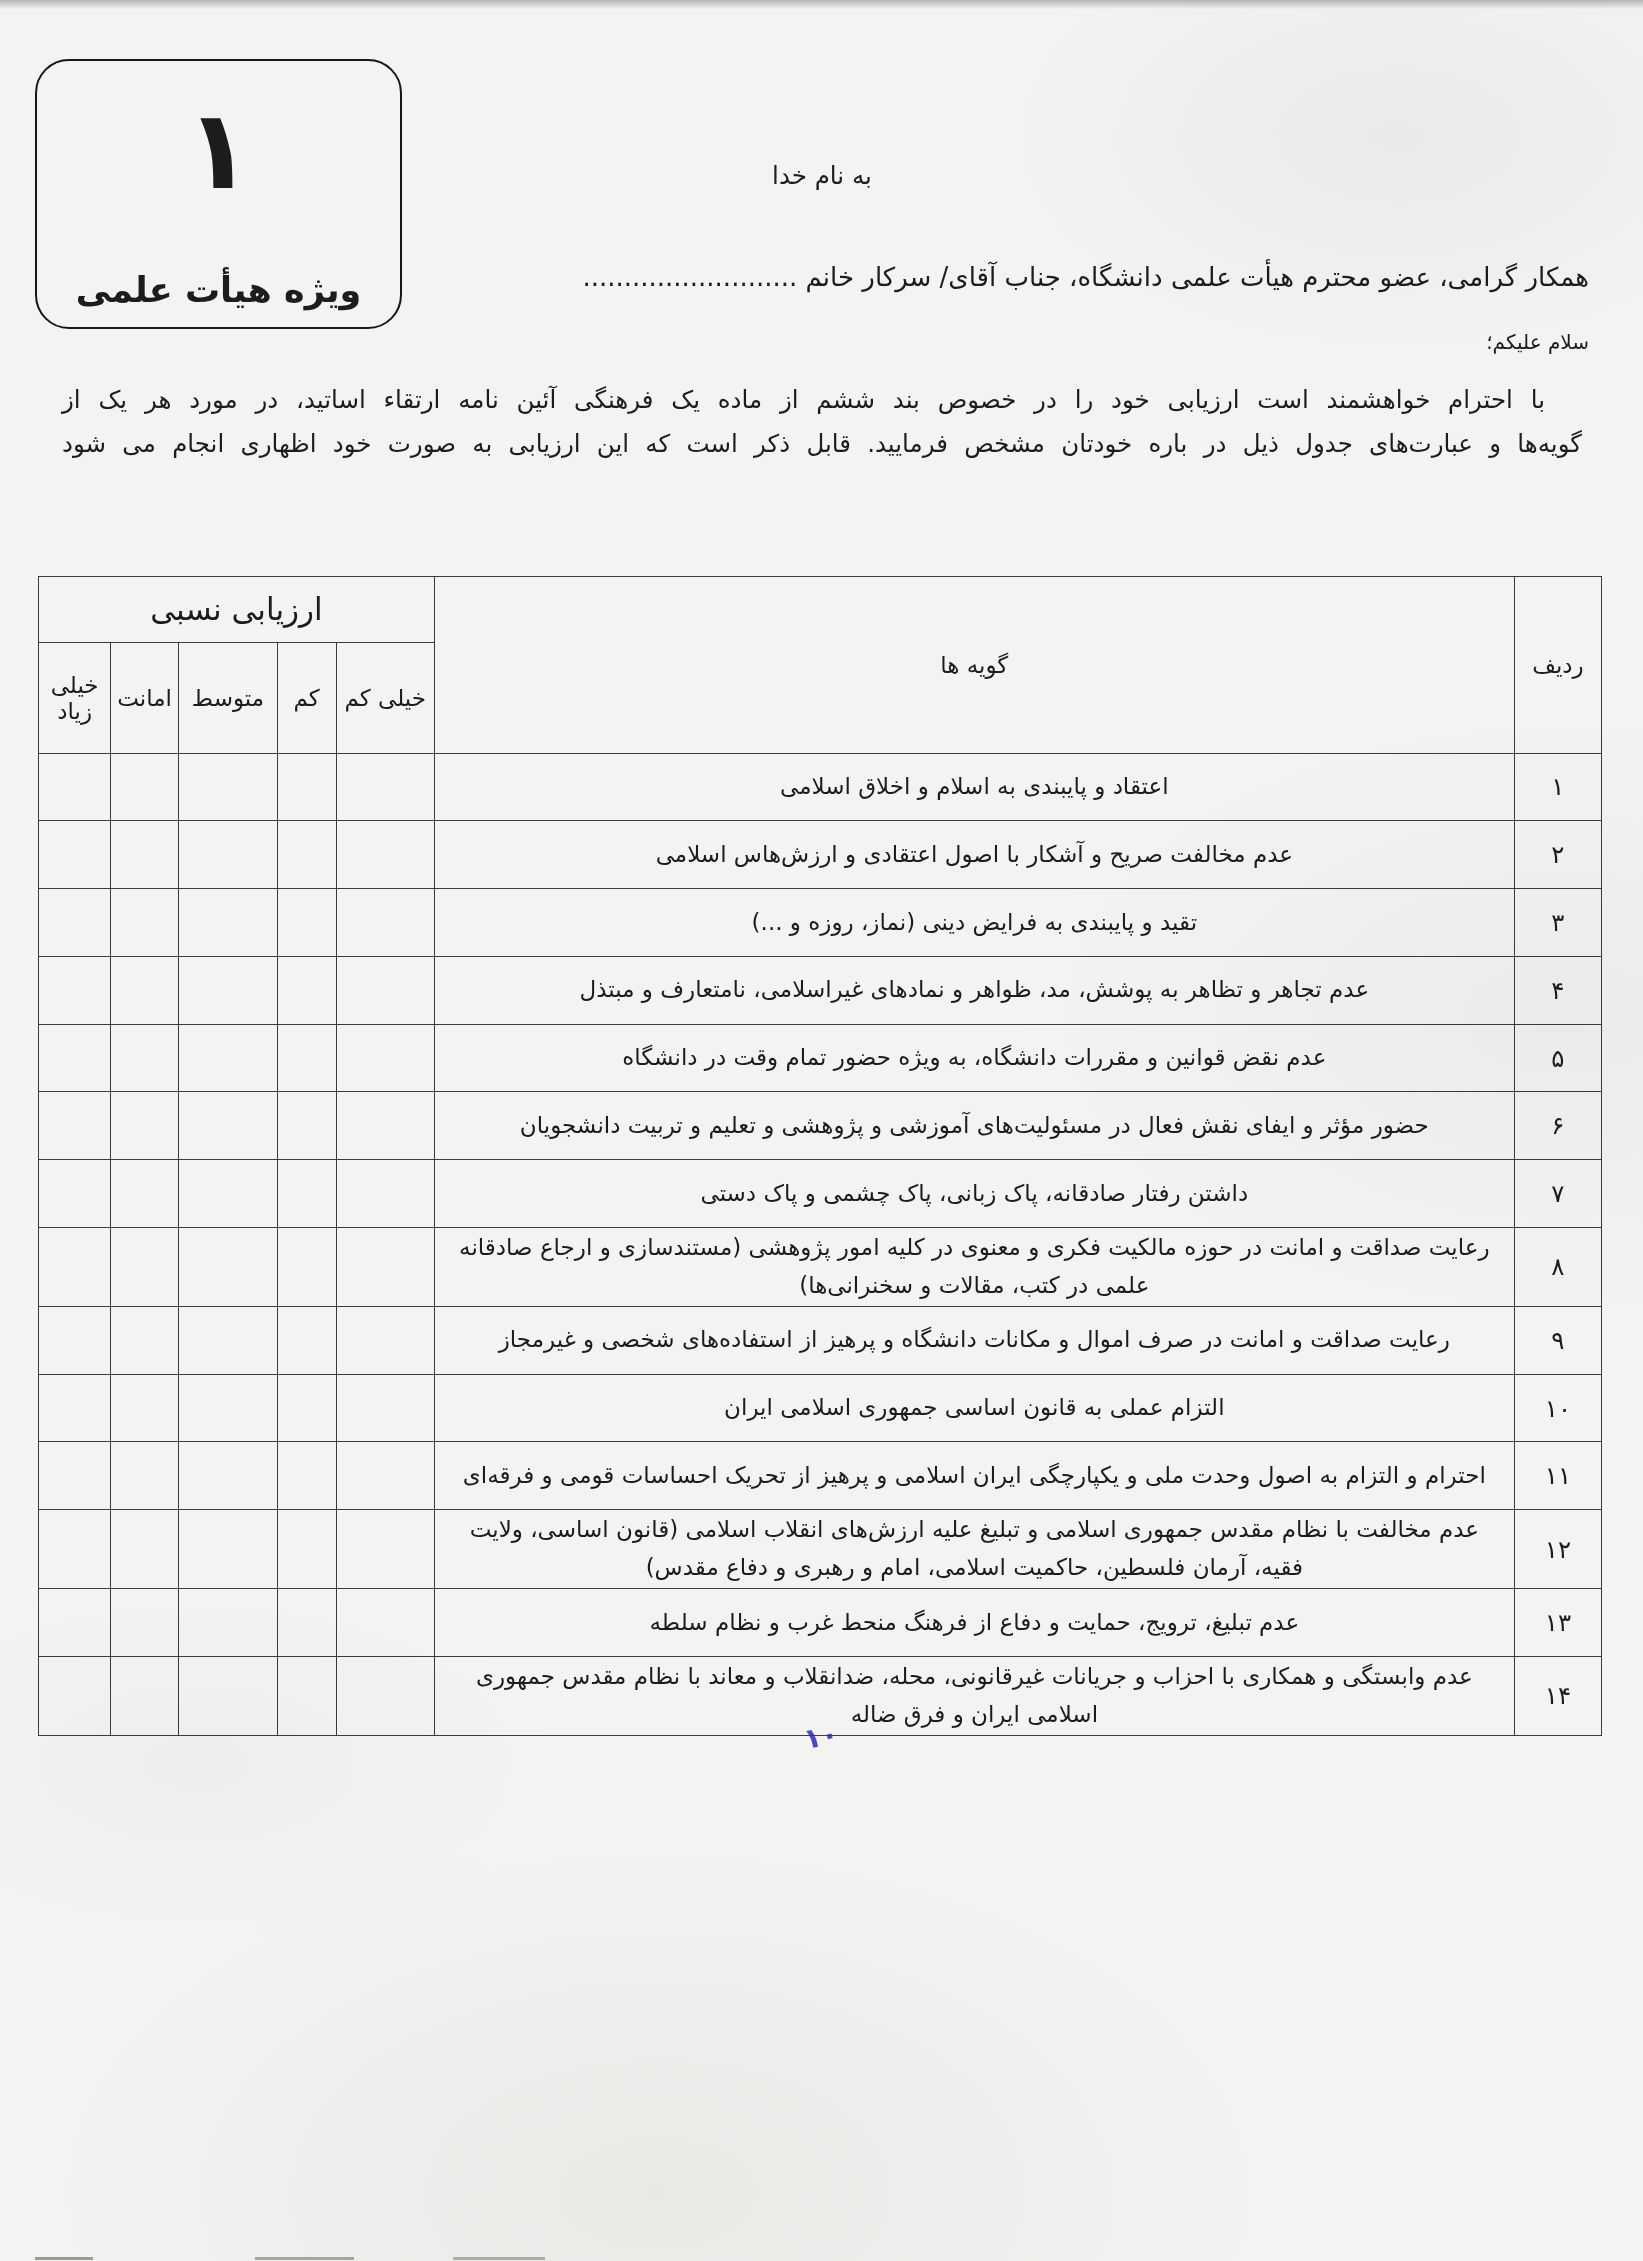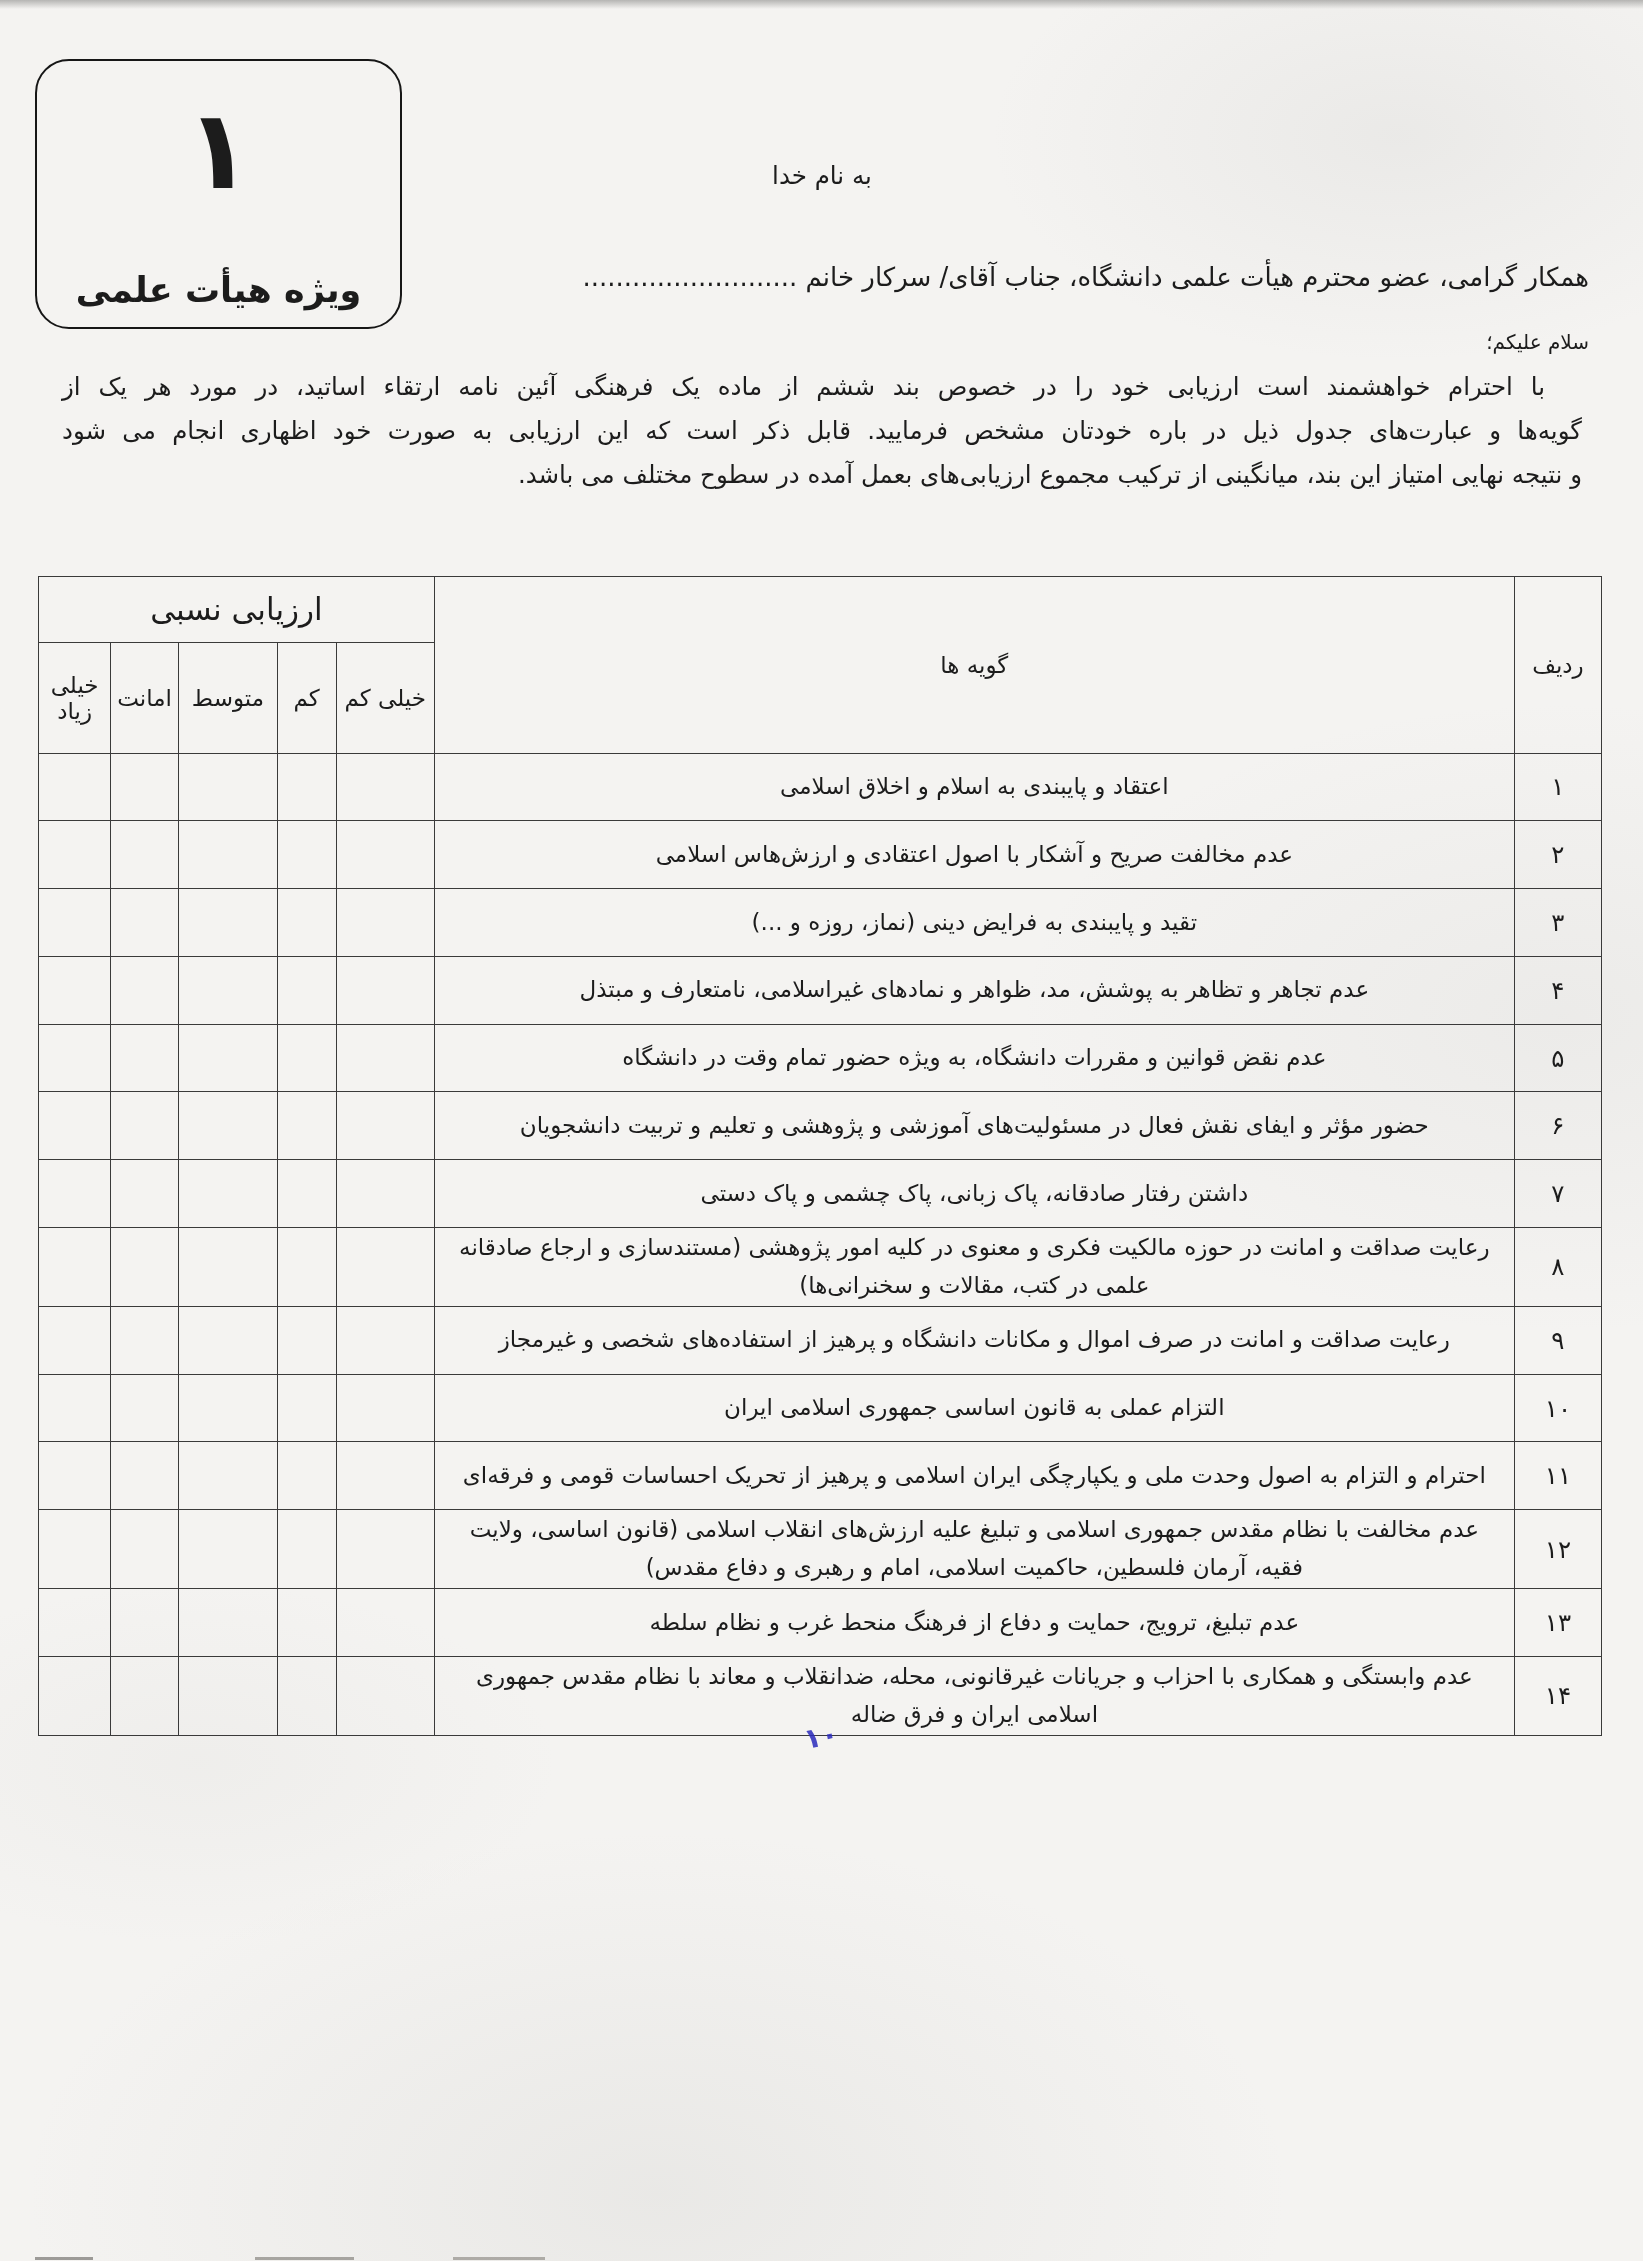--- a/index.html
+++ b/index.html
@@ -27,21 +27,21 @@
   .badge-number{position:absolute;top:11.6px;left:0;width:100%;text-align:center;
     font-size:110px;font-weight:bold;line-height:1.4;}
   .badge-label{position:absolute;bottom:17px;left:0;width:100%;text-align:center;
     font-size:35px;font-weight:bold;letter-spacing:0.6px;}
   
   .bismillah{position:absolute;top:161px;left:0;width:100%;text-align:center;font-size:24.5px;}
   .greeting{position:absolute;top:262px;right:55px;font-size:26px;white-space:nowrap;}
   .salam{position:absolute;top:330px;right:55px;font-size:20px;}
   .intro{position:absolute;top:365px;right:62px;left:62px;font-size:24.5px;line-height:44px;}
   .intro-line{text-align:justify;text-align-last:justify;}
-  .intro-line.first{text-indent:37px;}
+  .intro-line.first{text-indent:37px;margin-top:13px;}
   .intro-line.last{text-align-last:right;}
   
   .eval-table{position:absolute;top:576px;left:38px;width:1564px;
     border-collapse:collapse;table-layout:fixed;background:transparent;}
   .eval-table th,.eval-table td{border:1.3px solid #3a3a3a;padding:3.9px 6.4px;
     font-weight:normal;font-size:23px;vertical-align:middle;}
   .eval-table thead th{text-align:center;}
   .eval-table .group-head{height:57px;font-size:31px;}
   .eval-table .scale-head{height:102px;font-size:23px;}
   .eval-table tbody td{height:59px;border-bottom-width:1.9px;border-top-width:1.9px;}
@@ -67,21 +67,20 @@
 
   <div class="bismillah">به نام خدا</div>
 
   <div class="greeting">همکار گرامی، عضو محترم هیأت علمی دانشگاه، جناب آقای/ سرکار خانم ..........................</div>
 
   <div class="salam">سلام علیکم؛</div>
 
   <div class="intro">
     <div class="intro-line first">با احترام خواهشمند است ارزیابی خود را در خصوص بند ششم از ماده یک فرهنگی آئین نامه ارتقاء اساتید، در مورد هر یک از</div>
     <div class="intro-line">گویه‌ها و عبارت‌های جدول ذیل در باره خودتان مشخص فرمایید. قابل ذکر است که این ارزیابی به صورت خود اظهاری انجام می شود</div>
-    <div class="intro-line last">و نتیجه نهایی امتیاز این بند، میانگینی از ترکیب مجموع ارزیابی‌های بعمل آمده در سطوح مختلف می باشد.</div>
   </div>
 
   <table class="eval-table" dir="rtl">
     <colgroup>
       <col class="col-num">
         <col class="col-item">
       <col class="col-s1">
         <col class="col-s2">
         <col class="col-s3">
         <col class="col-s4">

